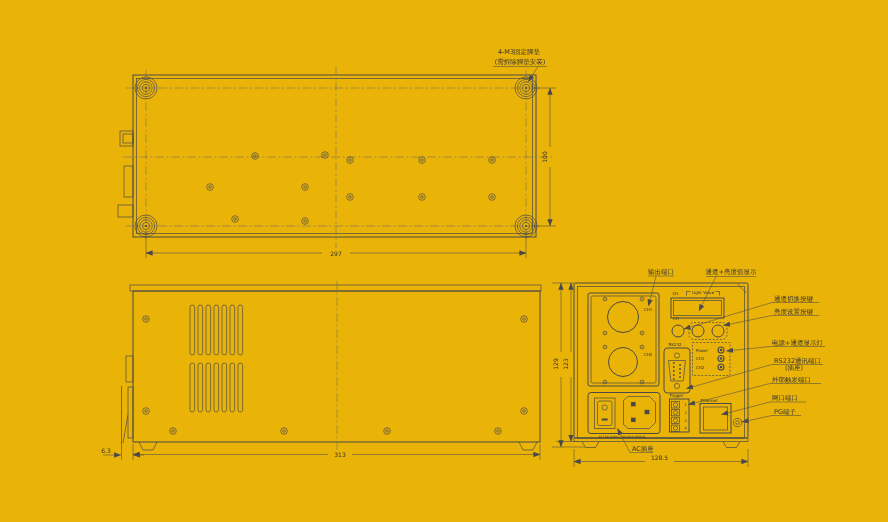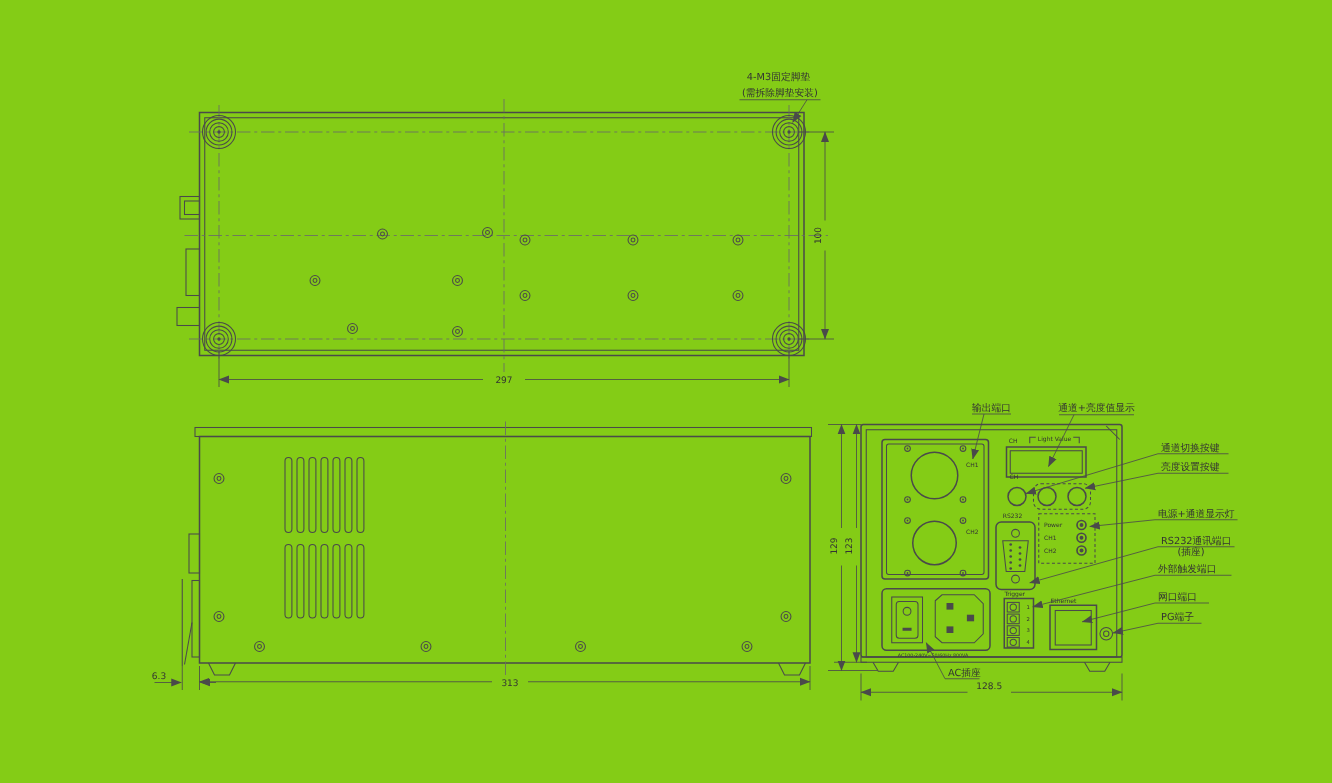--- a/index.html
+++ b/index.html
@@ -1,16 +1,16 @@
 <!DOCTYPE html>
 <html><head>
 <meta charset="utf-8">
 <style>
   html,body{margin:0;padding:0;background:#ffffff;}
-  .stage{width:888px;height:522px;background:#84cc16;position:relative;overflow:hidden;}
+  .stage{width:888px;height:522px;background:#eab308;position:relative;overflow:hidden;}
   svg text{font-family:"DejaVu Sans","Liberation Sans",sans-serif;fill:#333;}
   .ln{fill:none;stroke:#4a4a4a;stroke-width:1;}
   .ln2{fill:none;stroke:#4a4a4a;stroke-width:0.7;}
   .fillc{fill:#4a4a4a;stroke:none;}
   .cl{fill:none;stroke:#6a6a6a;stroke-width:0.55;stroke-dasharray:9 2.5 2 2.5;}
   .dl{fill:none;stroke:#4a4a4a;stroke-width:0.55;}
   .ldr{fill:none;stroke:#4a4a4a;stroke-width:0.55;}
   .dsh{fill:none;stroke:#4a4a4a;stroke-width:0.7;stroke-dasharray:2 1.6;}
   .cjk{font-size:6.5px;}
   .dim{font-size:6px;}

